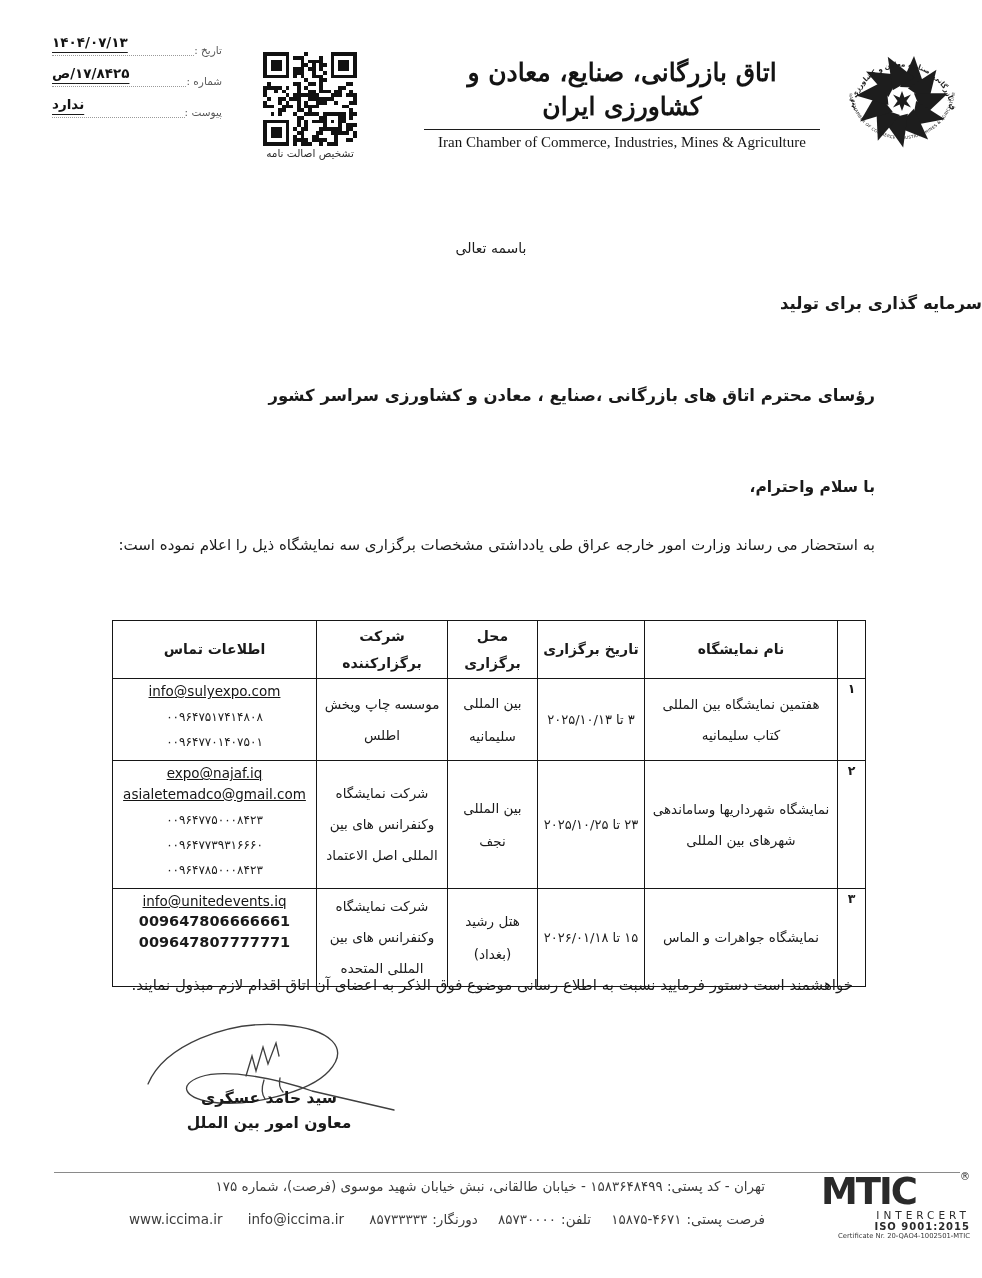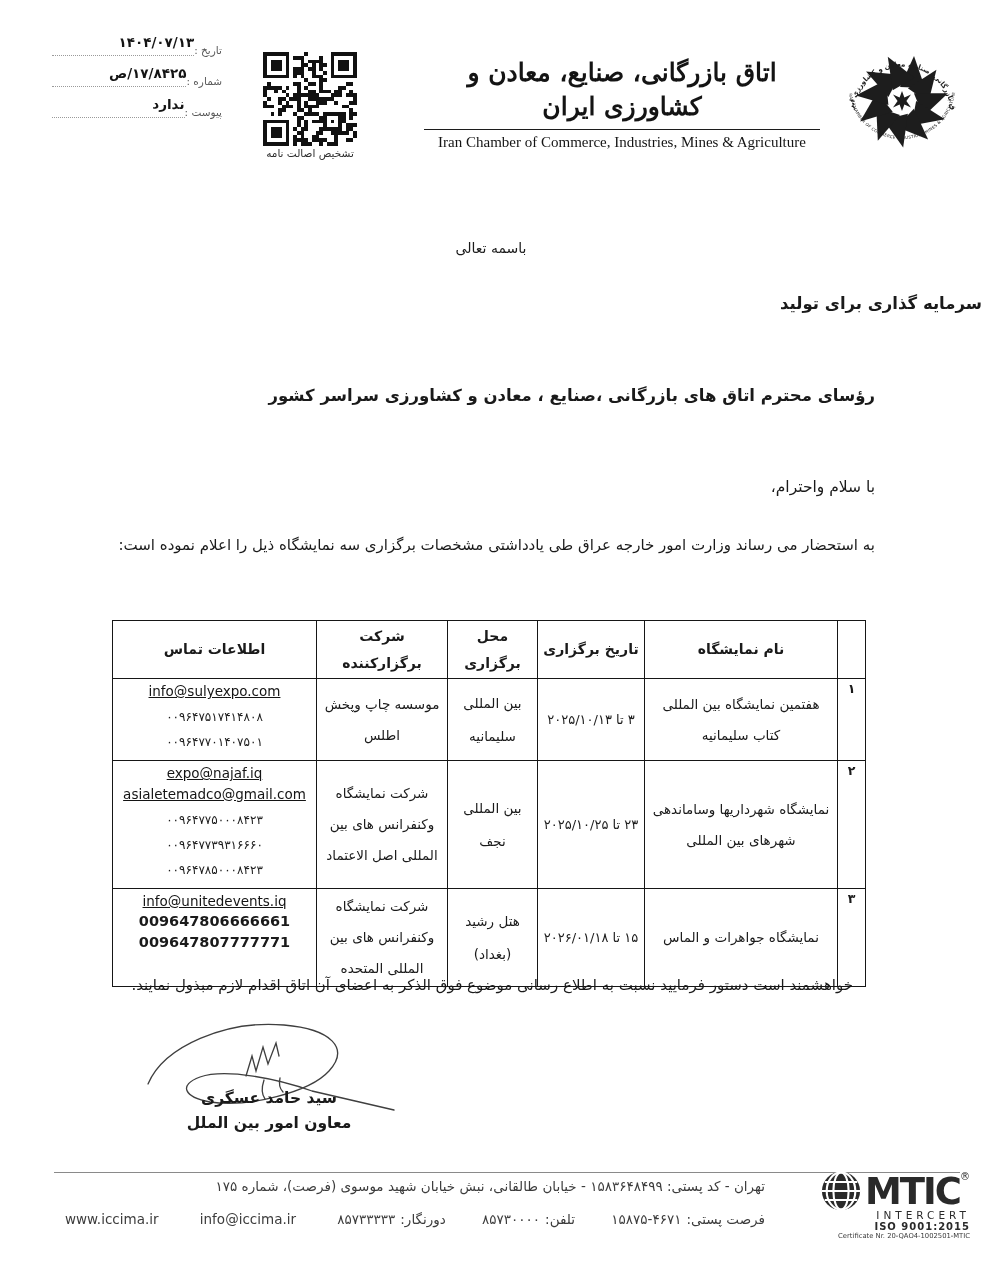--- a/index.html
+++ b/index.html
@@ -3,42 +3,42 @@
 <meta charset="utf-8">
 <style>
   html,body{margin:0;padding:0;background:#e8e8e8;}
   .page{position:relative;width:982px;height:1278px;background:#ffffff;margin:0 auto;
         font-family:"DejaVu Sans",sans-serif;direction:rtl;color:#1a1a1a;overflow:hidden;}
 
   
   .header-meta{position:absolute;left:52px;top:36px;width:170px;direction:rtl;}
   .hm-row{display:flex;align-items:flex-end;margin-bottom:11px;}
   .hm-label{font-size:10.5px;color:#5a5a5a;white-space:nowrap;}
-  .hm-fill{flex:1;border-bottom:1px dotted #9a9a9a;text-align:right;min-height:14px;}
+  .hm-fill{flex:1;border-bottom:1px dotted #9a9a9a;text-align:left;min-height:14px;text-decoration:underline;}
   .hm-value{position:relative;top:-4px;font-weight:bold;font-size:13.5px;white-space:nowrap;color:#141414;}
 
   
   .qr-block{position:absolute;left:261px;top:52px;width:98px;text-align:center;}
   .qr-block svg{display:block;margin:0 auto;}
   .qr-caption{font-size:10.5px;color:#2e2e2e;margin-top:1px;}
 
   
   .brand{position:absolute;left:424px;top:56px;width:396px;text-align:center;}
   .brand-fa{font-family:"DejaVu Serif",serif;font-weight:bold;font-size:25px;line-height:1.35;
             color:#141414;letter-spacing:0;}
   .brand-rule{border:0;border-top:1.6px solid #1c1c1c;margin:5px 0 4px 0;}
   .brand-en{direction:ltr;font-family:"Liberation Serif",serif;font-size:15px;color:#141414;}
 
   
   .emblem{position:absolute;left:838px;top:36px;width:128px;height:130px;}
 
   .bismillah{position:absolute;top:240px;left:0;right:0;text-align:center;font-size:14px;}
   .subject{position:absolute;top:294px;left:60px;right:0;text-align:right;font-weight:bold;font-size:16.5px;}
   .addressee{position:absolute;top:386px;right:107px;font-weight:bold;font-size:16.5px;}
-  .salutation{position:absolute;top:478px;right:107px;font-weight:normal;font-size:15.5px;}
+  .salutation{position:absolute;top:478px;right:107px;font-weight:bold;font-size:15.5px;}
   .body-par{position:absolute;top:524px;right:107px;left:100px;font-size:15px;line-height:43px;
             text-align:justify;}
 
   
   table.exhibitions{position:absolute;top:620px;right:116px;border-collapse:collapse;direction:rtl;
                     table-layout:fixed;width:753px;}
   .exhibitions th,.exhibitions td{border:1.5px solid #161616;text-align:center;padding:2px 4px;
                                   overflow:hidden;}
   .exhibitions th{font-size:14px;font-weight:bold;line-height:1.9;vertical-align:middle;}
   .cell-num{vertical-align:top;font-weight:bold;font-size:12.5px;padding-top:4px;}
@@ -55,26 +55,26 @@
            text-align:justify;text-indent:22px;}
 
   .sig-img{position:absolute;left:126px;top:1018px;}
   .sig-text{position:absolute;left:148px;top:1086px;width:242px;text-align:center;
             font-weight:bold;font-size:15.5px;line-height:25px;}
 
   
   .footer-rule{position:absolute;top:1164px;left:54px;width:906px;border:0;border-top:1.2px solid #8a8a8a;}
   .footer-text{position:absolute;top:1170px;right:217px;text-align:right;font-size:13.5px;
                color:#3c3c3c;line-height:33px;white-space:nowrap;direction:rtl;}
-  .seg{margin-left:32px;}
+  .seg{margin-left:16px;}
   .seg:last-child{margin-left:0;}
   .seg-value{direction:ltr;unicode-bidi:isolate;margin-right:5px;}
 
   .mtic{position:absolute;left:786px;top:1170px;width:184px;direction:ltr;text-align:right;color:#2a2a2a;}
-  .mtic-top{display:flex;align-items:center;justify-content:flex-end;}
+  .mtic-top{display:flex;align-items:center;justify-content:flex-end;gap:44px;}
   .mtic-word{font-weight:bold;font-size:37px;letter-spacing:-2px;line-height:1;}
   .mtic-reg{font-size:10px;align-self:flex-start;margin-top:1px;}
   .mtic-intercert{font-size:10.5px;font-weight:normal;letter-spacing:4px;margin-top:-3px;}
   .mtic-iso{font-size:10px;font-weight:bold;letter-spacing:1px;}
   .mtic-cert{font-size:6.8px;color:#3a3a3a;}
 </style>
 </head>
 <body>
 
 <div class="page">

